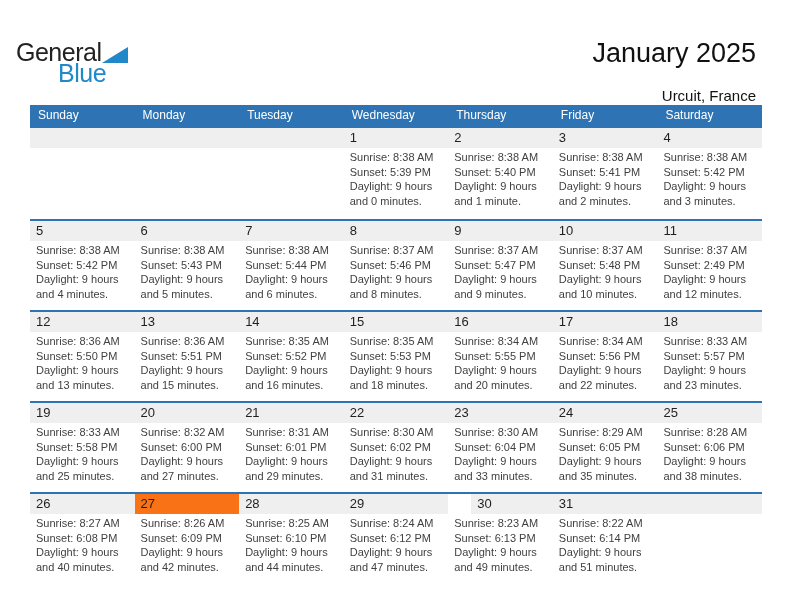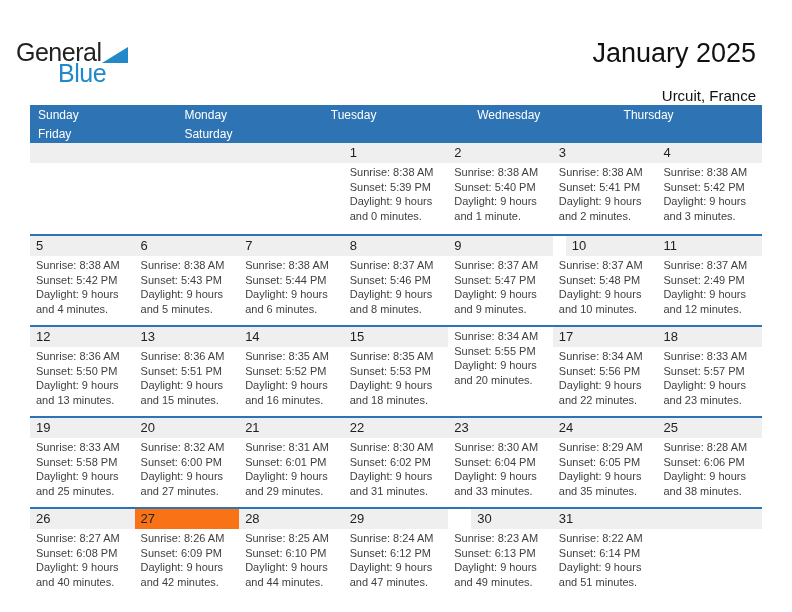--- a/index.html
+++ b/index.html
@@ -13,21 +13,21 @@
   .logo-tri { width:0; height:0; border-bottom:16px solid #2188c9; border-left:26px solid transparent; margin:0 0 4px 1px; }
   .logo-blue { font-size:25px; color:#2188c9; letter-spacing:-0.5px; margin:-8px 0 0 41px; }
 
   
   .title-block { position:absolute; top:38px; right:36px; text-align:right; }
   .month-title { font-size:27px; color:#111111; }
   .location-subtitle { font-size:15px; color:#111111; margin-top:18px; }
 
   
   .calendar { position:absolute; left:30px; top:105px; width:732px; }
-  .cal-header { display:grid; grid-template-columns:repeat(5,1fr); background:#2e74b5; height:38px; }
+  .cal-header { display:grid; grid-template-columns:repeat(7,1fr); background:#2e74b5; height:23px; }
   .cal-header-cell { color:#ffffff; font-size:12px; line-height:21px; padding-left:8px; overflow:hidden; white-space:nowrap; }
 
   .cal-week { display:grid; grid-template-columns:repeat(7,1fr); border-top:2px solid #2e74b5; height:89px; }
   .cal-week.first { border-top:none; height:91px; }
   .cal-cell { overflow:hidden; }
   .day-band { height:20px; background:#efefef; }
   .day-num { font-size:13px; line-height:20px; padding-left:6px; color:#1f1f1f; }
   .detail { margin-top:2px; }
   .detail-line { font-size:11px; line-height:14.5px; color:#3f3f3f; padding-left:6px; white-space:nowrap; }
 </style>
@@ -165,21 +165,21 @@
               <div class="day-num">9</div>
             </div>
             <div class="detail">
               <div class="detail-line">Sunrise: 8:37 AM</div>
               <div class="detail-line">Sunset: 5:47 PM</div>
               <div class="detail-line">Daylight: 9 hours</div>
               <div class="detail-line">and 9 minutes.</div>
             </div>
           </div>
           <div class="cal-cell">
-            <div class="day-band" style="background: rgb(239, 239, 239); margin-left: 13px;">
+            <div class="day-band" style="background: rgb(239, 239, 239);">
               <div class="day-num">10</div>
             </div>
             <div class="detail">
               <div class="detail-line">Sunrise: 8:37 AM</div>
               <div class="detail-line">Sunset: 5:48 PM</div>
               <div class="detail-line">Daylight: 9 hours</div>
               <div class="detail-line">and 10 minutes.</div>
             </div>
           </div>
           <div class="cal-cell">
@@ -233,20 +233,23 @@
               <div class="day-num">15</div>
             </div>
             <div class="detail">
               <div class="detail-line">Sunrise: 8:35 AM</div>
               <div class="detail-line">Sunset: 5:53 PM</div>
               <div class="detail-line">Daylight: 9 hours</div>
               <div class="detail-line">and 18 minutes.</div>
             </div>
           </div>
           <div class="cal-cell">
+            <div class="day-band" style="background: rgb(239, 239, 239);">
+              <div class="day-num">16</div>
+            </div>
             <div class="detail">
               <div class="detail-line">Sunrise: 8:34 AM</div>
               <div class="detail-line">Sunset: 5:55 PM</div>
               <div class="detail-line">Daylight: 9 hours</div>
               <div class="detail-line">and 20 minutes.</div>
             </div>
           </div>
           <div class="cal-cell">
             <div class="day-band" style="background: rgb(239, 239, 239);">
               <div class="day-num">17</div>

